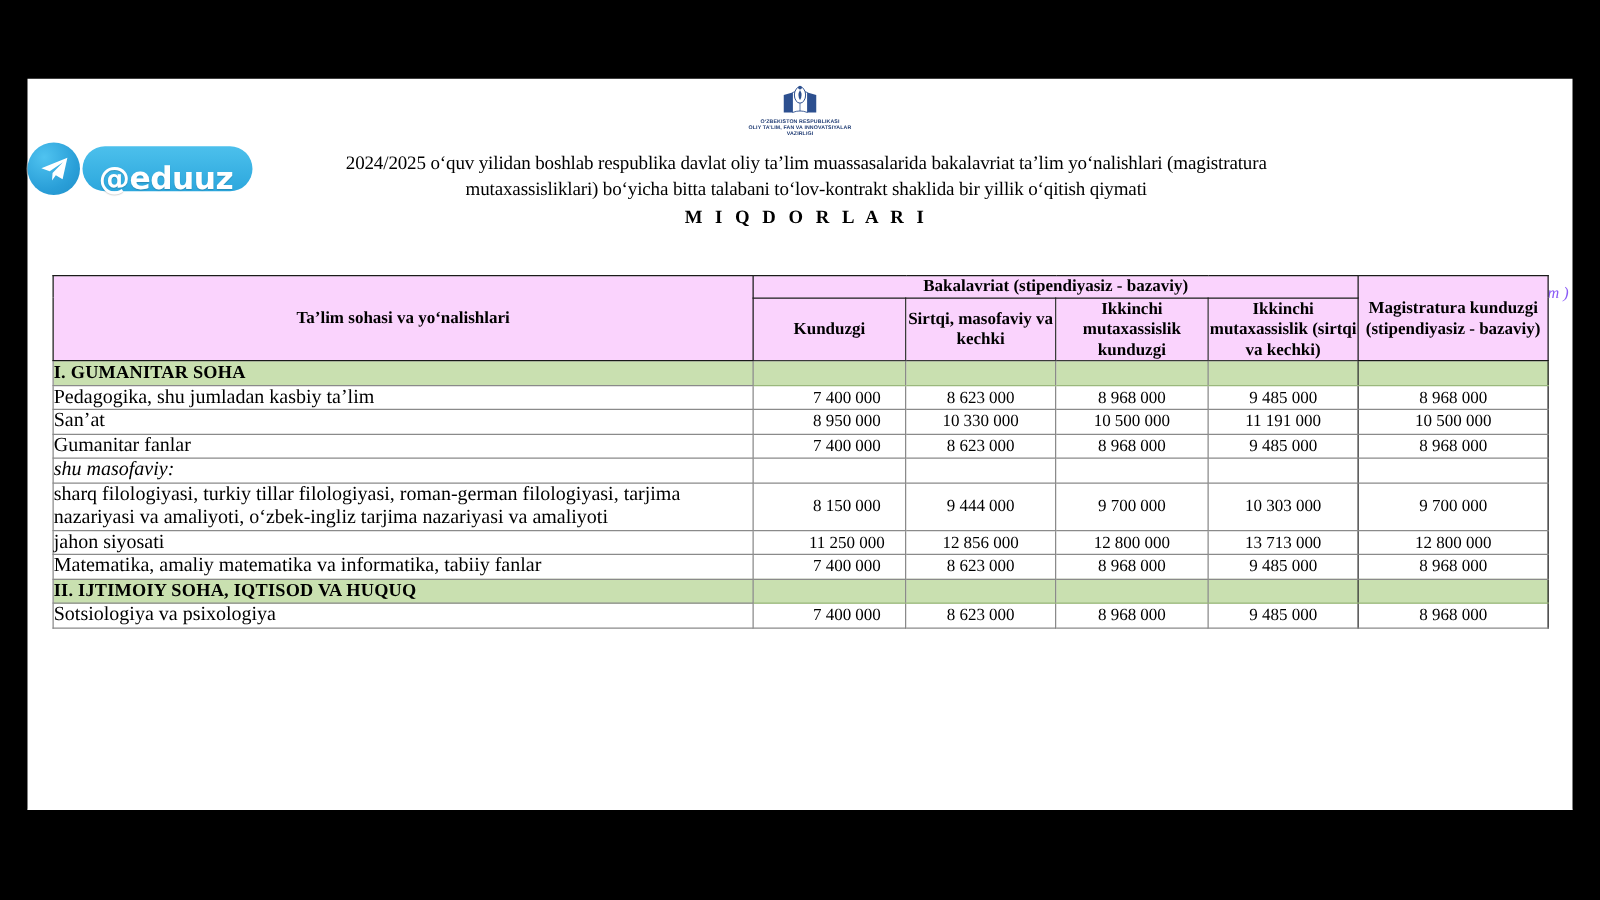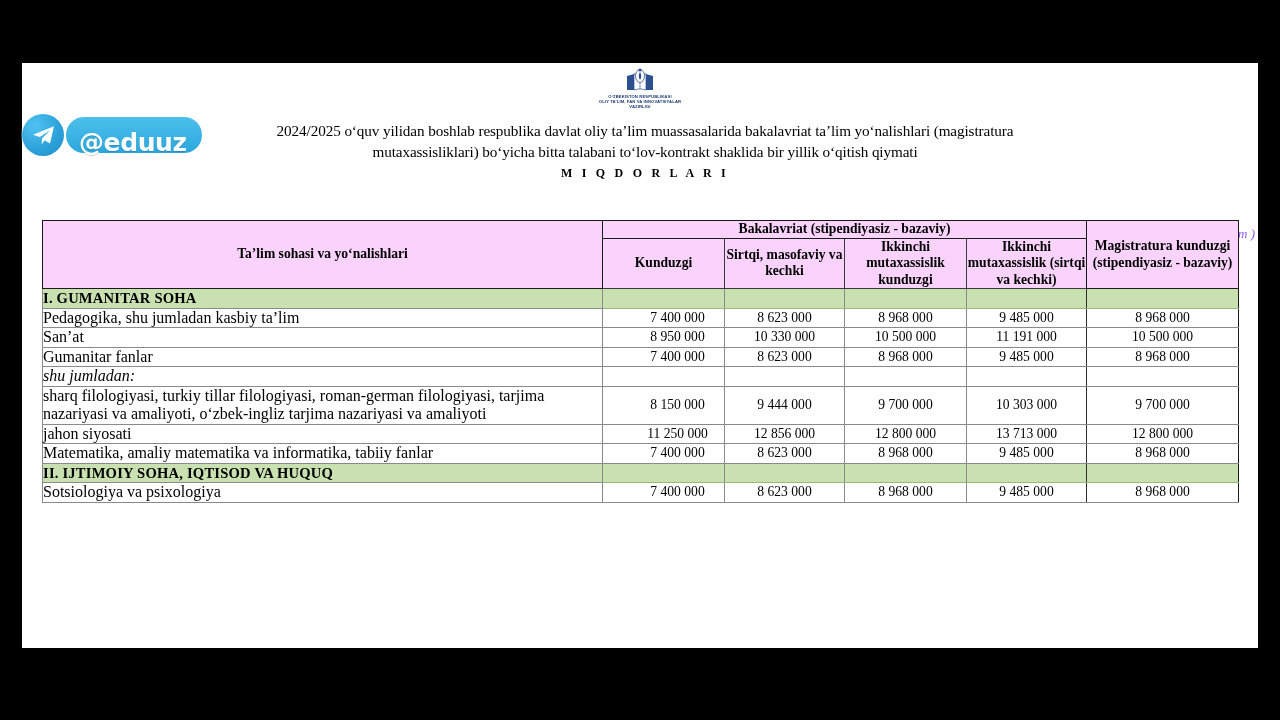--- a/index.html
+++ b/index.html
@@ -39,21 +39,21 @@
   .title-block {
     position: absolute; left: 70px; right: 60px; top: 57px;
     text-align: center;
   }
   .title-line {
     font-size: 15.2px; font-weight: normal; color: #000;
     line-height: 21px; letter-spacing: -0.1px;
   }
   .title-sub {
     margin-top: 4px;
-    font-size: 12px; font-weight: bold; color: #000;
+    font-size: 15px; font-weight: bold; color: #000;
     letter-spacing: 3.2px;
   }
 
   
   #tg-badge {
     position: absolute; left: 22px; top: 114px;
     display: flex; align-items: center; gap: 2px;
     z-index: 6;
   }
   .tg-circle {
@@ -225,21 +225,21 @@
           </tr>
           <tr>
             <td class="lbl">Gumanitar fanlar</td>
             <td class="num sep-l">7 400 000</td>
             <td class="num">8 623 000</td>
             <td class="num">8 968 000</td>
             <td class="num sep-r">9 485 000</td>
             <td class="num edge-r">8 968 000</td>
           </tr>
           <tr class="italic">
-            <td class="lbl">shu jumladan:</td>
+            <td class="lbl">shu masofaviy:</td>
             <td class="num sep-l"></td>
             <td class="num"></td>
             <td class="num"></td>
             <td class="num sep-r"></td>
             <td class="num edge-r"></td>
           </tr>
           <tr>
             <td class="lbl">sharq filologiyasi, turkiy tillar filologiyasi, roman-german filologiyasi, tarjima nazariyasi va amaliyoti, o‘zbek-ingliz tarjima nazariyasi va amaliyoti</td>
             <td class="num sep-l">8 150 000</td>
             <td class="num">9 444 000</td>

